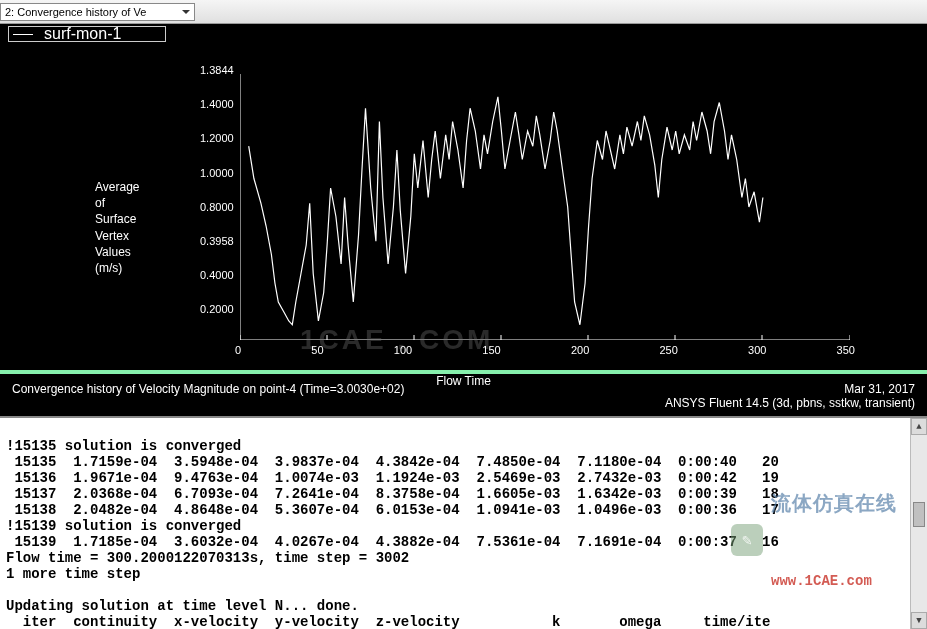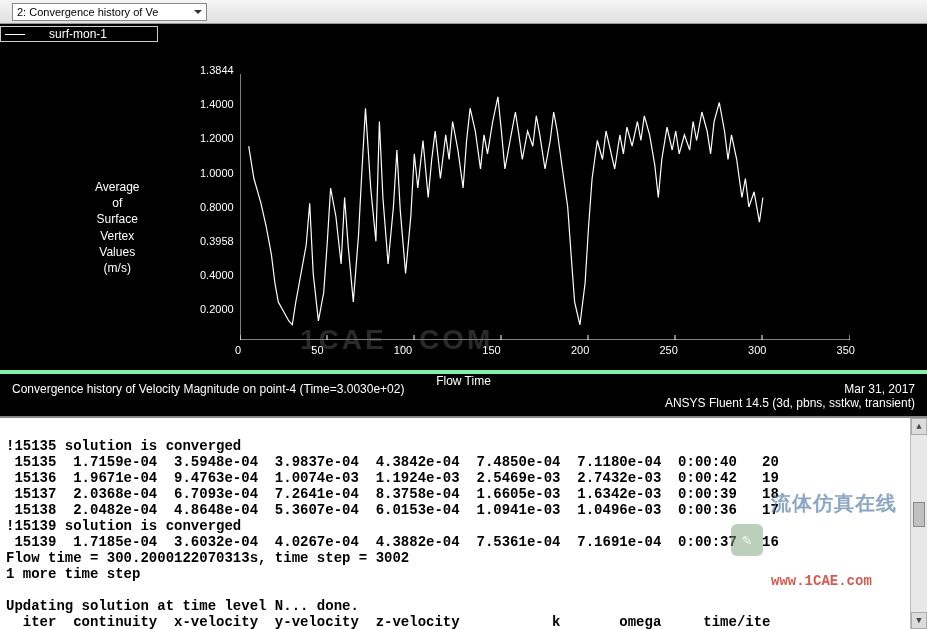--- a/index.html
+++ b/index.html
@@ -7,21 +7,21 @@
     width: 927px;
     height: 629px;
     background: #000;
     font-family: Arial, sans-serif;
     overflow: hidden;
     position: relative;
   }
   .toolbar {
     background: linear-gradient(#f5f5f5, #e0e0e0);
     border-bottom: 1px solid #999;
-    padding: 2px 12px;
+    padding: 2px 0;
     height: 24px;
     display: flex;
     align-items: center;
   }
   .dropdown {
     background: #fff;
     border: 1px solid #888;
     font-size: 11px;
     padding: 1px 18px 1px 4px;
     width: 195px;
@@ -41,44 +41,44 @@
     border-top: 4px solid #333;
   }
   .graphics-window {
     background: #000;
     position: relative;
     height: 392px;
   }
   .legend-box {
     position: absolute;
     top: 2px;
-    left: 0;
+    left: 8px;
     border: 1px solid #ccc;
     padding: 2px 4px;
     color: #fff;
-    font-size: 12px;
-    display: flex;
-    align-items: center;
-    gap: 24px;
+    font-size: 16px;
+    display: flex;
+    align-items: center;
+    gap: 11px;
     width: 158px;
     background: #000;
     height: 16px;
   }
   .legend-line {
     width: 20px;
     height: 1px;
     background: #fff;
   }
   .y-axis-label {
     position: absolute;
     left: 95px;
     top: 155px;
     color: #fff;
     font-size: 12px;
-    text-align: center;
+    text-align: left;
     line-height: 1.35;
   }
   .y-ticks {
     position: absolute;
     left: 200px;
     top: 40px;
     color: #fff;
     font-size: 11px;
     text-align: right;
   }

